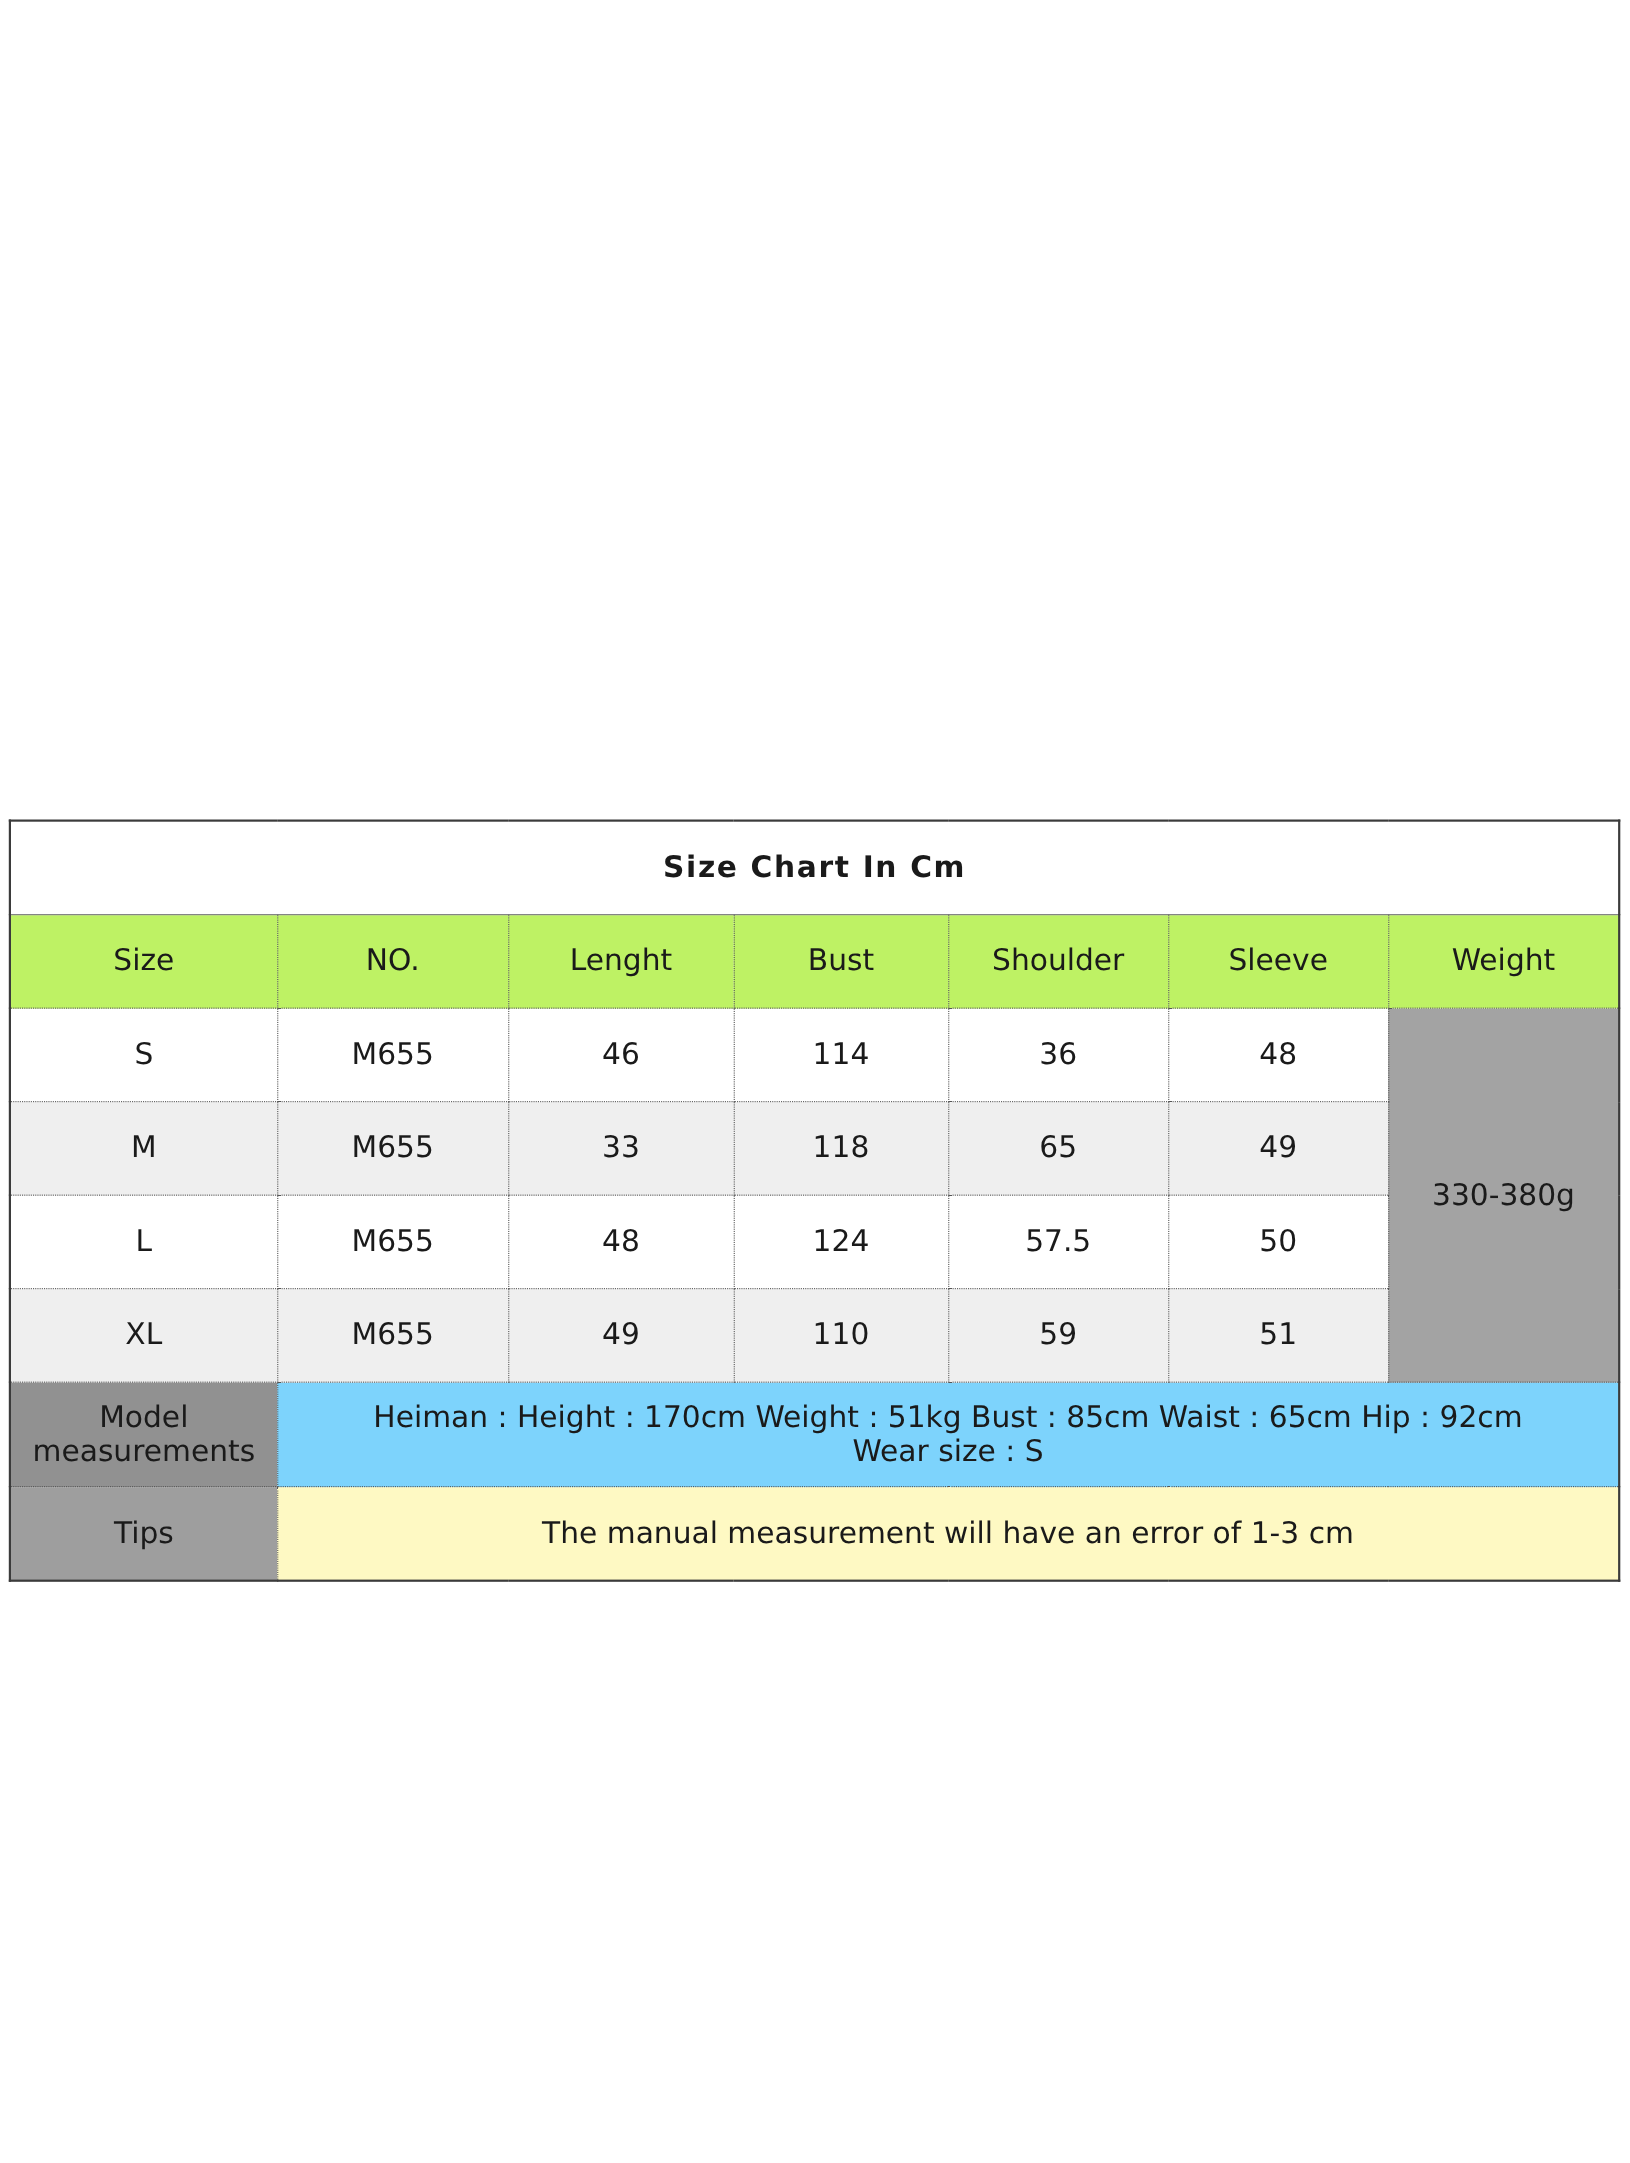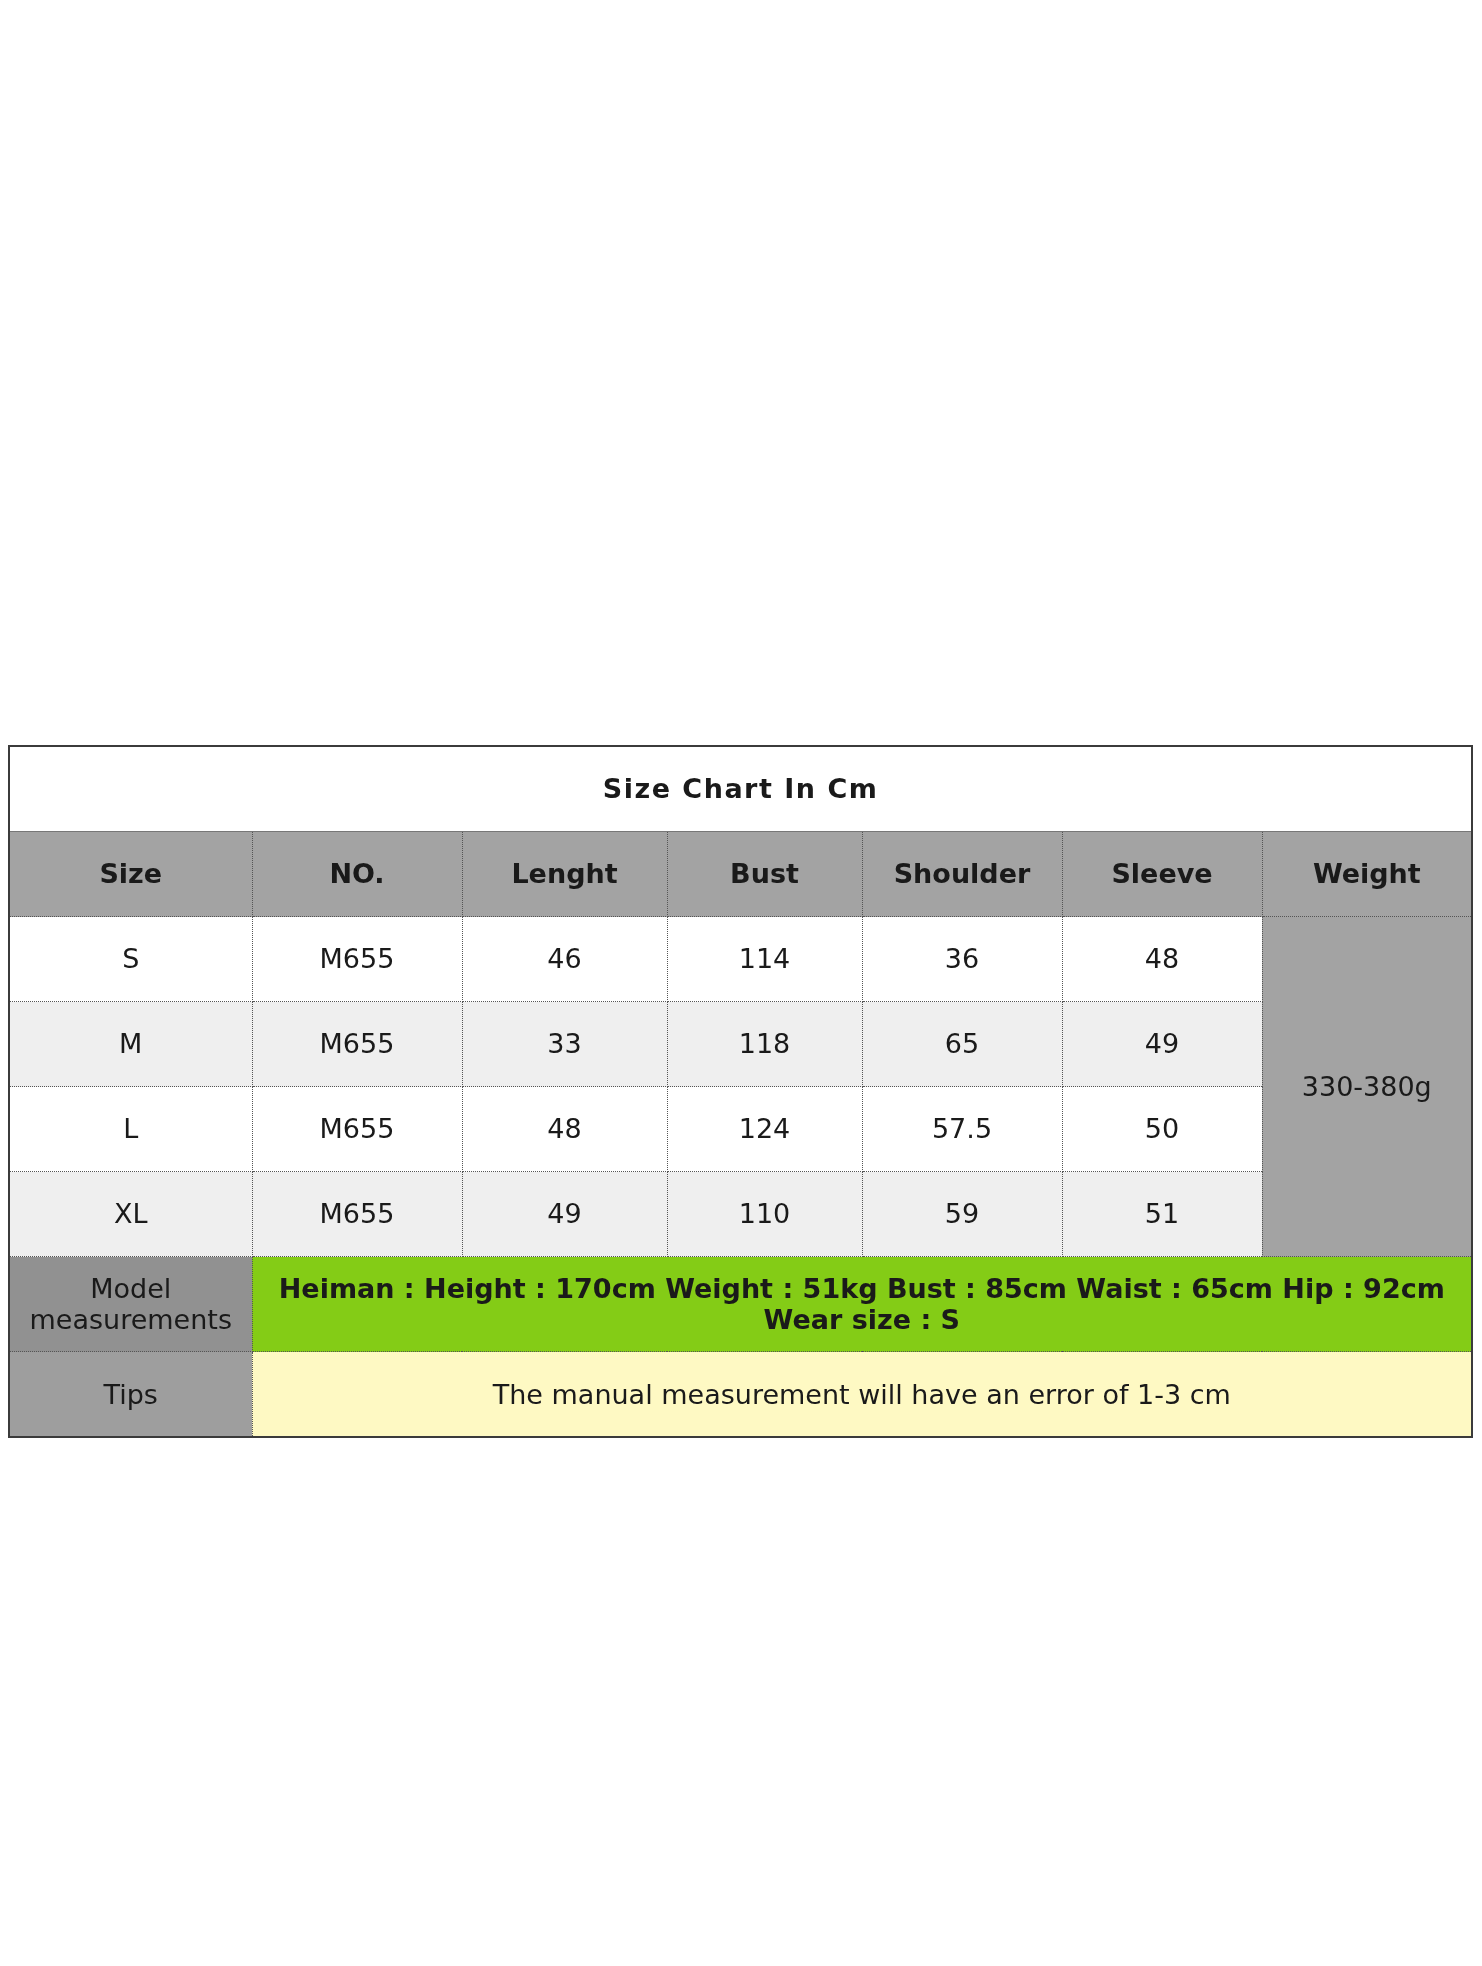--- a/index.html
+++ b/index.html
@@ -48,47 +48,45 @@
   .title-cell {
     font-weight: bold;
     font-size: 31px;
     letter-spacing: 1.5px;
     height: 52px;
     border: none !important;
     border-bottom: 1px solid #777 !important;
   }
 
   .hdr {
-    background: #a3a3a3;
+    background: #bef264;
     font-size: 29px;
     height: 50px;
-    font-weight: bold;
   }
 
   .row-white { background: #ffffff; }
   .row-grey  { background: #efefef; }
 
   .weight-cell {
     background: #a3a3a3;
     font-size: 30px;
   }
 
   .model-label {
     background: #919191;
     color: #111111;
     font-size: 27px;
     line-height: 1.35;
   }
   .model-body {
-    background: #84cc16;
+    background: #7dd3fc;
     color: #ffffff;
     font-size: 27px;
     line-height: 1.5;
     text-align: center;
-    font-weight: bold;
   }
   .model-body .line2 { display: block; }
 
   .tips-label {
     background: #9e9e9e;
     color: #111111;
     font-size: 27px;
   }
   .tips-body {
     background: #fef9c3;

